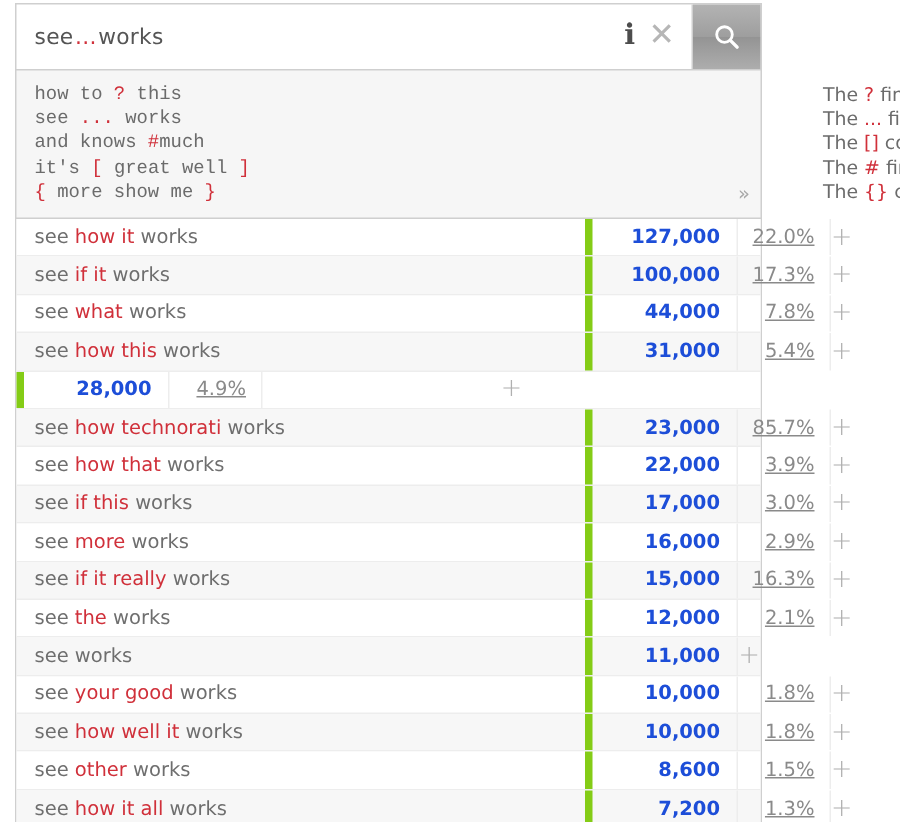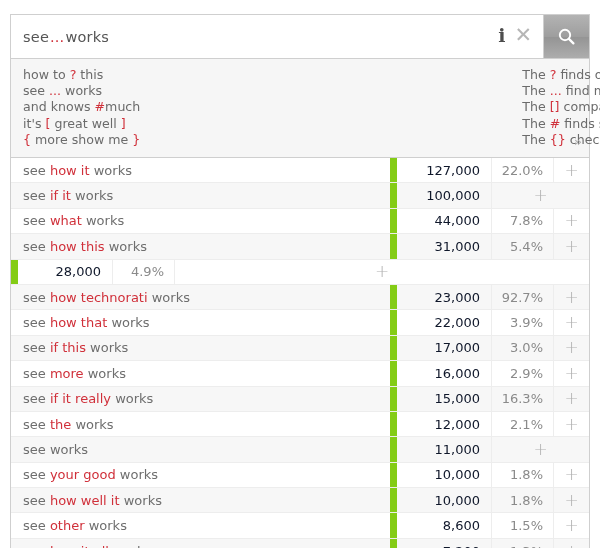--- a/index.html
+++ b/index.html
@@ -6,22 +6,22 @@
   body{
     width:600px;height:548px;
     background:#ffffff;
     font-family:"DejaVu Sans","Liberation Sans",sans-serif;
     -webkit-font-smoothing:antialiased;
     overflow:hidden;
   }
 
   .app{
     position:absolute;
-    left:10px; top:14px;
-    width:580px;
+    left:10px; top:2px;
+    width:498px;
     height:534px;
     box-sizing:border-box;
     background:#ffffff;
   }
 
   
   .searchbar{
     position:relative;
     display:flex;
     align-items:stretch;
@@ -97,20 +97,21 @@
   }
   .help-col{
     font-size:12.6px;
     line-height:16.2px;
     color:#6b6b6b;
     white-space:nowrap;
   }
   .help-left{
     flex:0 0 auto;
     padding-left:12px;
+    font-family:Liberation Mono, monospace;
   }
   .help-right{
     flex:1 1 auto;
     text-align:left;
     padding-left:382px;
   }
   .help-col .op{color:#d0303a;}
   .help-col .gy{color:#6b6b6b;}
   .chev{
     position:absolute;
@@ -150,33 +151,33 @@
     overflow:hidden;
     box-sizing:border-box;
   }
   .c-phrase .base{color:#6e6e6e;}
   .c-phrase .hl{color:#d0303a;}
   .c-count{
     flex:0 0 101px;
     text-align:right;
     padding-right:11px;
     box-sizing:border-box;
-    border-left:7px solid #84cc16;
-    color:#0f172a;
+    border-left:5px solid #84cc16;
+    color:#1d4ed8;
     height:100%;
-    display:flex;align-items:center;justify-content:flex-end;
+    display:flex;align-items:center;justify-content:flex-end;font-weight:bold;
   }
   .c-pct{
     flex:0 0 62px;
     padding-right:10px;
     box-sizing:border-box;
     border-left:1px solid #ededed;
     color:#8a8a8a;
     height:100%;
-    display:flex;align-items:center;justify-content:flex-end;
+    display:flex;align-items:center;justify-content:flex-end;text-decoration:underline;
   }
   .c-add{
     flex:1 1 auto;
     display:flex;
     align-items:center;
     justify-content:center;
     border-left:1px solid #ededed;
     height:100%;
     color:#b0b0b0;
     font-size:17px;
@@ -234,20 +235,21 @@
   <div class="results">
       <div class="row">
         <div class="c-phrase"><span class="base">see </span><span class="hl">how it</span><span class="base"> works</span></div>
         <div class="c-count">127,000</div>
         <div class="c-pct">22.0%</div>
         <div class="c-add">+</div>
       </div>
       <div class="row">
         <div class="c-phrase"><span class="base">see </span><span class="hl">if it</span><span class="base"> works</span></div>
         <div class="c-count">100,000</div>
+        <div class="c-pct">17.3%</div>
         <div class="c-add">+</div>
       </div>
       <div class="row">
         <div class="c-phrase"><span class="base">see </span><span class="hl">what</span><span class="base"> works</span></div>
         <div class="c-count">44,000</div>
         <div class="c-pct">7.8%</div>
         <div class="c-add">+</div>
       </div>
       <div class="row">
         <div class="c-phrase"><span class="base">see </span><span class="hl">how this</span><span class="base"> works</span></div>
@@ -256,21 +258,21 @@
         <div class="c-add">+</div>
       </div>
       <div class="row">
         <div class="c-count">28,000</div>
         <div class="c-pct">4.9%</div>
         <div class="c-add">+</div>
       </div>
       <div class="row">
         <div class="c-phrase"><span class="base">see </span><span class="hl">how technorati</span><span class="base"> works</span></div>
         <div class="c-count">23,000</div>
-        <div class="c-pct">92.7%</div>
+        <div class="c-pct">85.7%</div>
         <div class="c-add">+</div>
       </div>
       <div class="row">
         <div class="c-phrase"><span class="base">see </span><span class="hl">how that</span><span class="base"> works</span></div>
         <div class="c-count">22,000</div>
         <div class="c-pct">3.9%</div>
         <div class="c-add">+</div>
       </div>
       <div class="row">
         <div class="c-phrase"><span class="base">see </span><span class="hl">if this</span><span class="base"> works</span></div>

